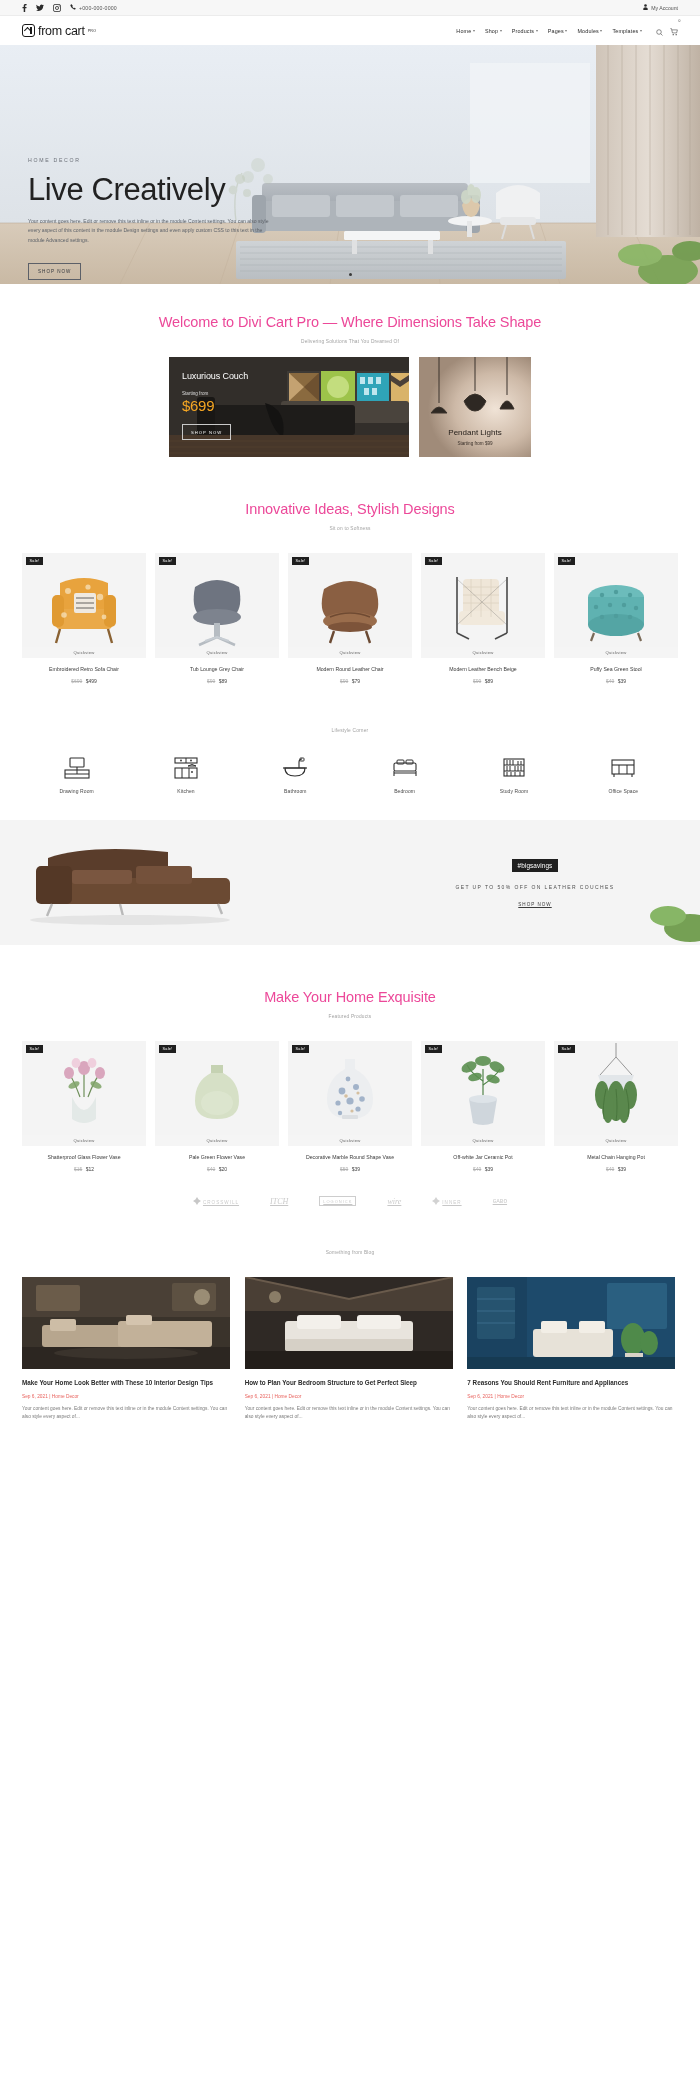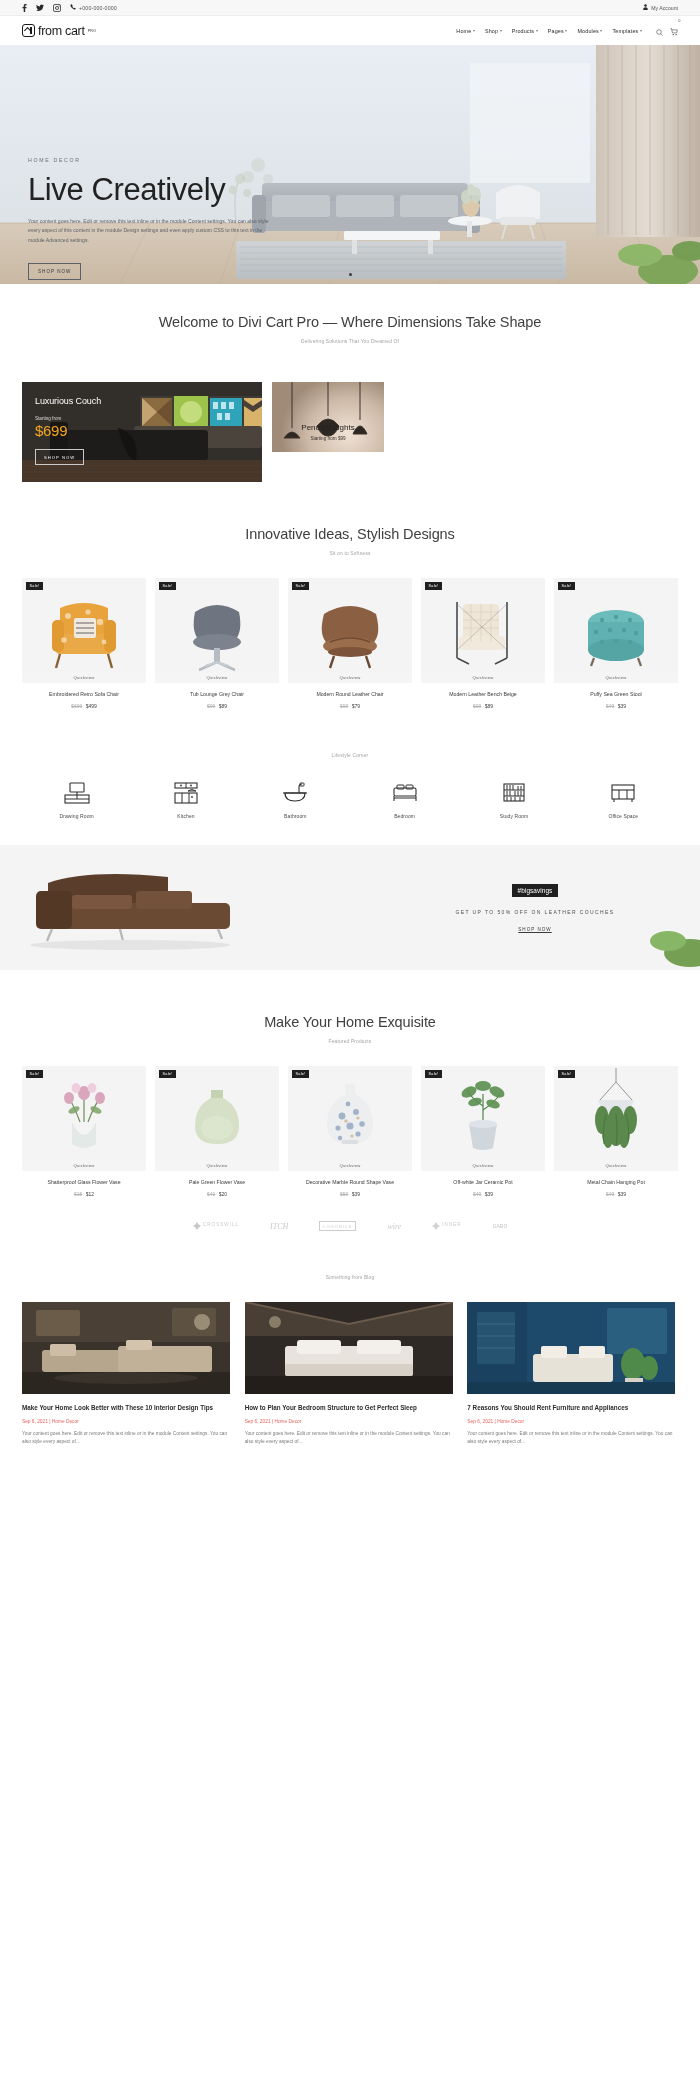--- a/index.html
+++ b/index.html
@@ -89,39 +89,39 @@
     display: inline-block; border: 1px solid #5c6068; color: #33373d;
     font-size: 4.6px; letter-spacing: 1px; padding: 5px 9px; background: transparent;
   }
   .hero-dots { position: absolute; bottom: 8px; left: 0; right: 0; display: flex; justify-content: center; gap: 3px; z-index: 6; }
   .dot { width: 3px; height: 3px; border-radius: 50%; background: rgba(60,60,60,.35); }
   .dot.active { background: #3a3a3a; }
 
   
   .section { padding: 0 22px; }
   .sec-head { text-align: center; }
-  .sec-title { font-size: 14.5px; color: #404040; font-weight: 400; letter-spacing: -0.1px; }
+  .sec-title { font-size: 14.5px; color: #ec4899; font-weight: 400; letter-spacing: -0.1px; }
   .sec-sub { font-size: 4.8px; color: #a2a2a2; margin-top: 9px; letter-spacing: .2px; }
 
   
-  .promos { display: flex; gap: 10px; margin-top: 38px; }
+  .promos { display: flex; gap: 10px; justify-content: center; margin-top: 13px; }
   .promo-a {
     width: 240px; height: 100px; position: relative; overflow: hidden;
     background: linear-gradient(120deg,#2a2724 0%,#332f2b 45%,#3b332c 100%);
   }
   .promo-a-inner { position: absolute; left: 13px; top: 14px; z-index: 4; }
   .promo-a-title { color: #fff; font-size: 9px; letter-spacing: -0.1px; }
   .promo-a-from { color: #ddd; font-size: 4.6px; margin-top: 10px; }
   .promo-a-price { color: #f5a623; font-size: 15px; margin-top: 1px; letter-spacing: -0.3px; }
   .promo-a-btn {
     display: inline-block; margin-top: 10px; border: 1px solid #c9c9c9; color: #fff;
     font-size: 4.2px; letter-spacing: 1px; padding: 4.5px 8px;
   }
   .promo-b {
-    width: 112px; height: 70px; position: relative; overflow: hidden;
+    width: 112px; height: 100px; position: relative; overflow: hidden;
     background: radial-gradient(circle at 72% 55%, #e5d6c7 0%, #cbb8a6 48%, #a99484 100%);
     display: flex; flex-direction: column; align-items: center; justify-content: flex-end;
     padding-bottom: 11px;
   }
   .promo-b-title { font-size: 8px; color: #27211c; z-index: 3; }
   .promo-b-sub { font-size: 4.6px; color: #3b322b; margin-top: 4px; z-index: 3; }
 
   
   .products { display: flex; gap: 9px; margin-top: 22px; }
   .product { width: 1; flex: 1 1 0; }
@@ -152,21 +152,21 @@
     margin-top: 26px; height: 125px; background: #f4f4f4; position: relative; overflow: hidden;
     display: flex; align-items: center;
   }
   .savings-right { position: absolute; right: 0; top: 0; bottom: 0; width: 330px; display: flex; flex-direction: column; align-items: center; justify-content: center; gap: 12px; z-index: 4; }
   .tag { background: #1f1f1f; color: #fff; font-size: 6.4px; padding: 3px 6px; letter-spacing: .1px; }
   .savings-line { font-size: 5px; letter-spacing: 1.4px; color: #4f4f4f; }
   .savings-link { font-size: 4.6px; letter-spacing: 1px; color: #3b3b3b; text-decoration: underline; }
 
   
   .brands { display: flex; align-items: center; justify-content: center; gap: 31px; margin-top: 24px; opacity: .32; }
-  .brand { font-size: 4.6px; letter-spacing: 1px; color: #555; display: flex; align-items: flex-start; gap: 2px; white-space: nowrap; }
+  .brand { font-size: 4.6px; letter-spacing: 1px; color: #555; display: flex; align-items: flex-end; gap: 2px; white-space: nowrap; text-decoration: underline; }
   .brand-boxed { border: 1px solid #666; padding: 1.5px 3px; font-size: 4px; }
   .brand-script { font-family: "Liberation Serif", serif; font-style: italic; font-size: 8px; letter-spacing: 0; }
 
   
   .posts { display: flex; gap: 12px; margin-top: 22px; }
   .post { flex: 1 1 0; }
   .post-img { height: 92px; overflow: hidden; position: relative; }
   .post-title { font-size: 6.3px; color: #2b2b2b; line-height: 1.5; margin-top: 9px; font-weight: 700; }
   .post-meta { font-size: 4.8px; color: #e8635e; margin-top: 6px; }
   .post-excerpt { font-size: 4.8px; color: #7b7b7b; line-height: 1.85; margin-top: 6px; }

